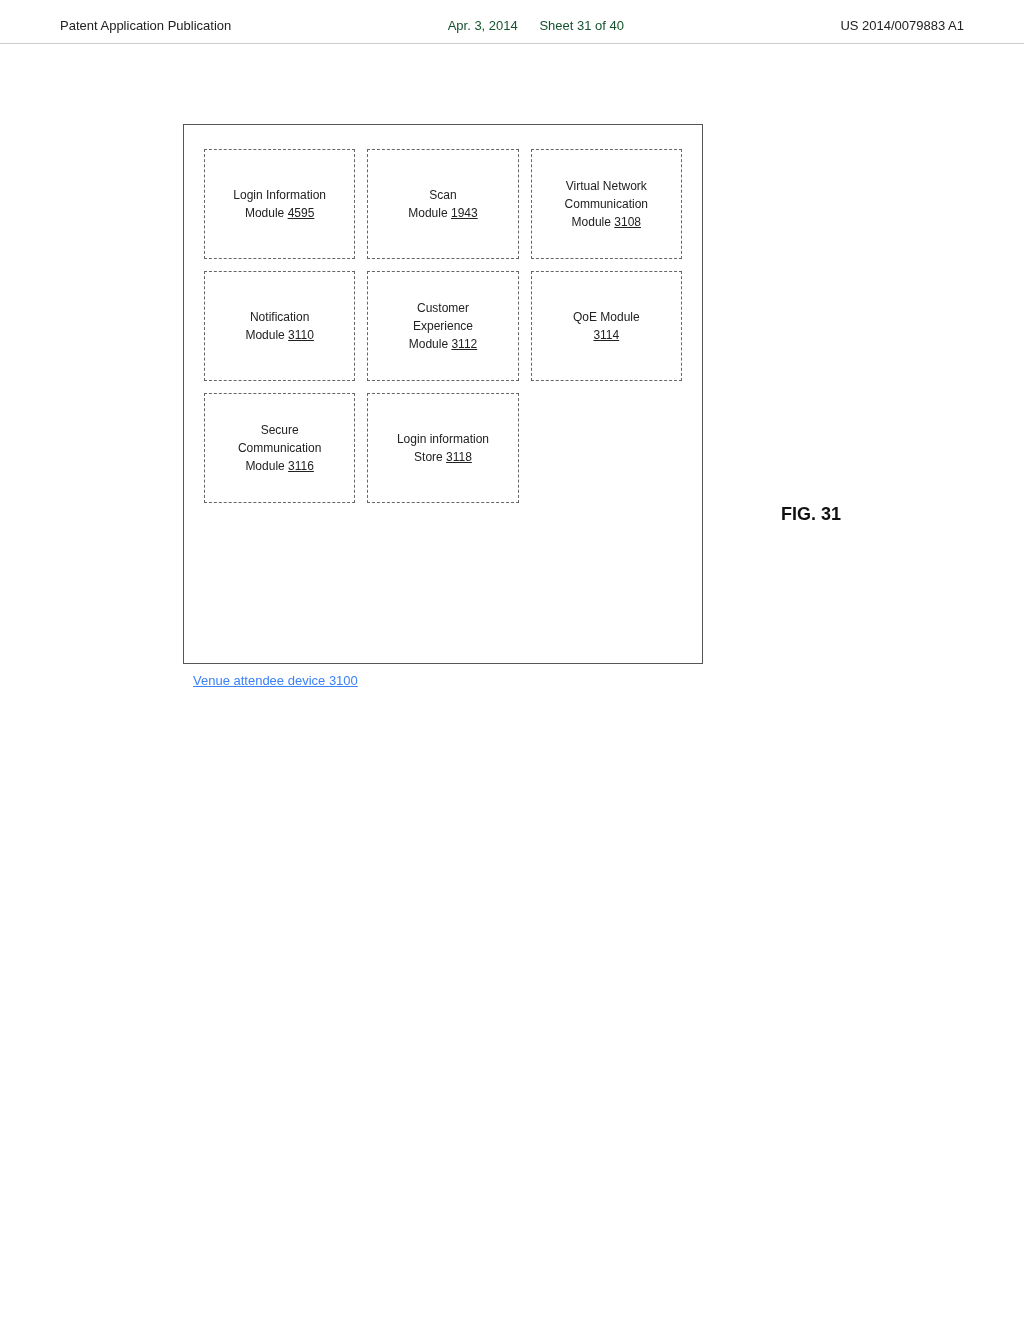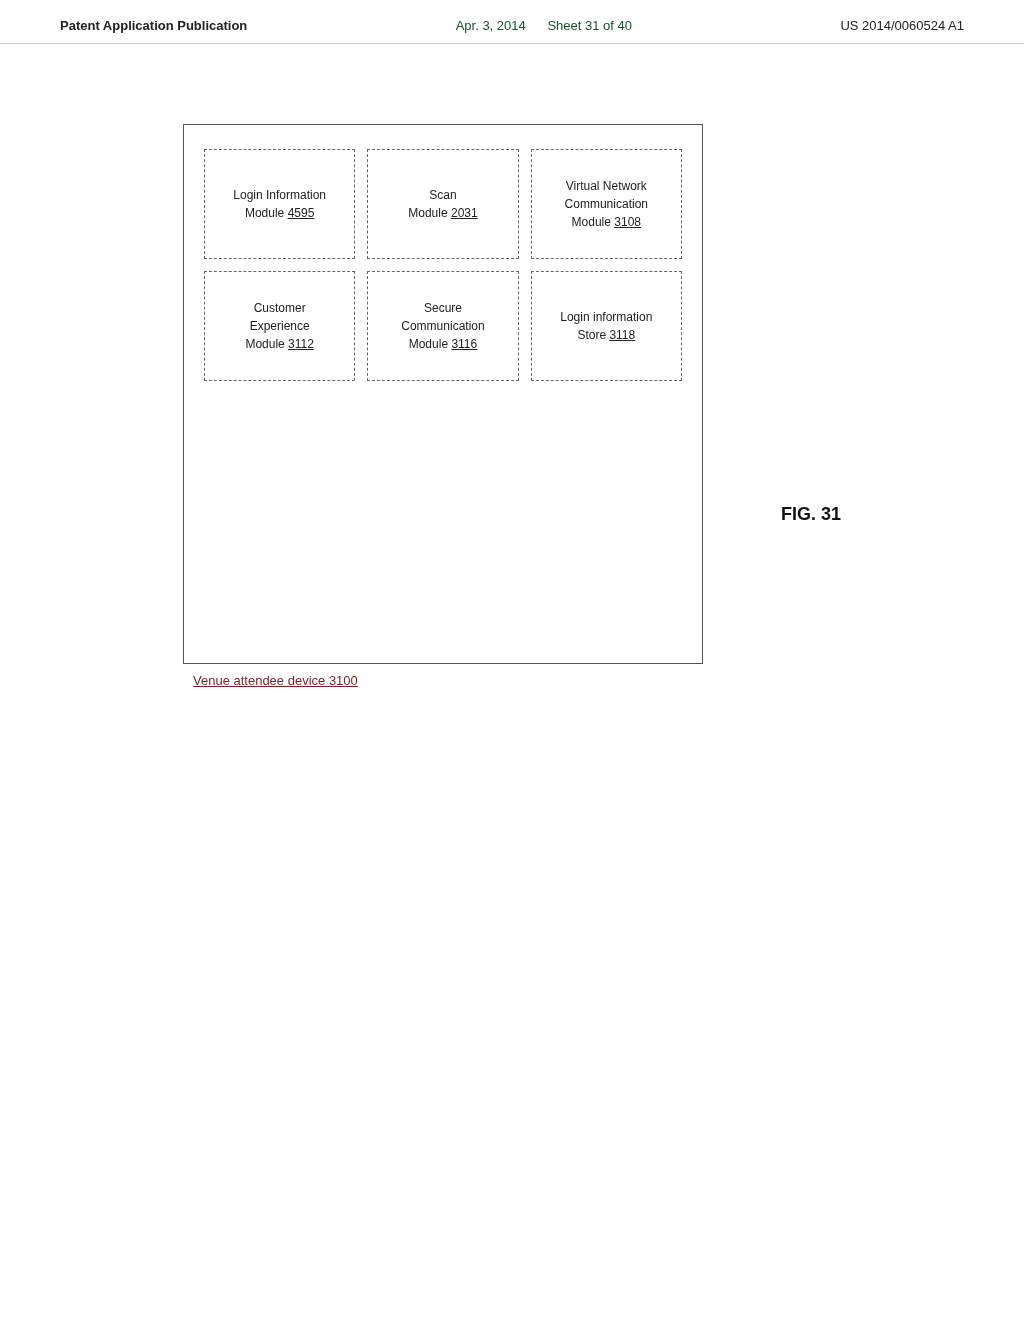--- a/index.html
+++ b/index.html
@@ -15,21 +15,21 @@
     
     .header {
       display: flex;
       justify-content: space-between;
       align-items: center;
       padding: 18px 60px 10px 60px;
       border-bottom: 1px solid #ccc;
     }
     .header-left {
       font-size: 13px;
-      font-weight: bold;
+      font-weight: normal;
       color: #222;
     }
     .header-center {
       font-size: 13px;
       color: #14532d;
     }
     .header-right {
       font-size: 13px;
       color: #222;
     }
@@ -56,21 +56,21 @@
       padding: 24px 20px 24px 20px;
       position: relative;
       width: 520px;
       min-height: 540px;
     }
     .outer-box-label {
       position: absolute;
       bottom: -24px;
       left: 10px;
       font-size: 13px;
-      color: #7f1d1d;
+      color: #3b82f6;
       text-decoration: underline;
       white-space: nowrap;
     }
 
     
     .modules-grid {
       display: grid;
       grid-template-columns: repeat(3, 1fr);
       grid-template-rows: repeat(3, 1fr);
       gap: 12px;
@@ -115,56 +115,66 @@
 </head>
 <body>
 
 <div class="header">
   <span class="header-left">Patent Application Publication</span>
   <span class="header-center">
     <span>Apr. 3, 2014</span>
     &nbsp;&nbsp;&nbsp;&nbsp;
     <span>Sheet 31 of 40</span>
   </span>
-  <span class="header-right">US 2014/0060524 A1</span>
+  <span class="header-right">US 2014/0079883 A1</span>
 </div>
 
 <div class="main-content">
   <div class="diagram-wrapper">
 
     <div style="position:relative; margin-bottom: 40px;">
       <div class="outer-box">
         <div class="modules-grid">
 
           <div class="module-box">
             <div class="module-text">
               <span>Login Information<br>Module <span class="module-id">4595</span></span>
             </div>
           </div>
 
           <div class="module-box">
             <div class="module-text">
-              <span>Scan<br>Module <span class="module-id">2031</span></span>
+              <span>Scan<br>Module <span class="module-id">1943</span></span>
             </div>
           </div>
 
 
           <div class="module-box">
             <div class="module-text">
               <span>Virtual Network<br>Communication<br>Module <span class="module-id">3108</span></span>
             </div>
           </div>
 
+          <div class="module-box">
+            <div class="module-text">
+              <span>Notification<br>Module <span class="module-id">3110</span></span>
+            </div>
+          </div>
 
           <div class="module-box">
             <div class="module-text">
               <span>Customer<br>Experience<br>Module <span class="module-id">3112</span></span>
             </div>
           </div>
 
+          <div class="module-box">
+            <div class="module-text">
+              <span>QoE Module<br><span class="module-id">3114</span></span>
+            </div>
+          </div>
 
           <div class="module-box">
             <div class="module-text">
               <span>Secure<br>Communication<br>Module <span class="module-id">3116</span></span>
             </div>
           </div>
 
           <div class="module-box">
             <div class="module-text">
               <span>Login information<br>Store <span class="module-id">3118</span></span>

